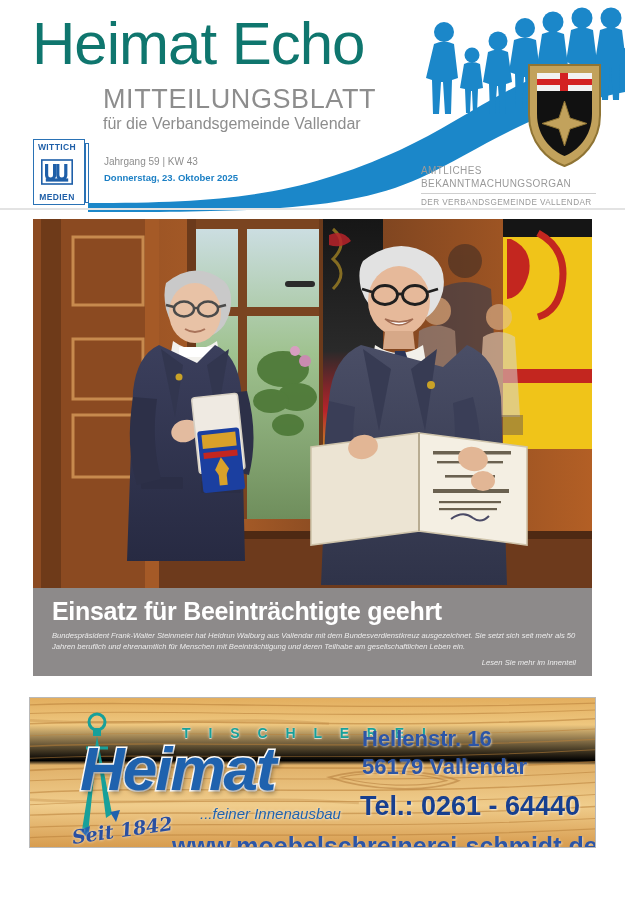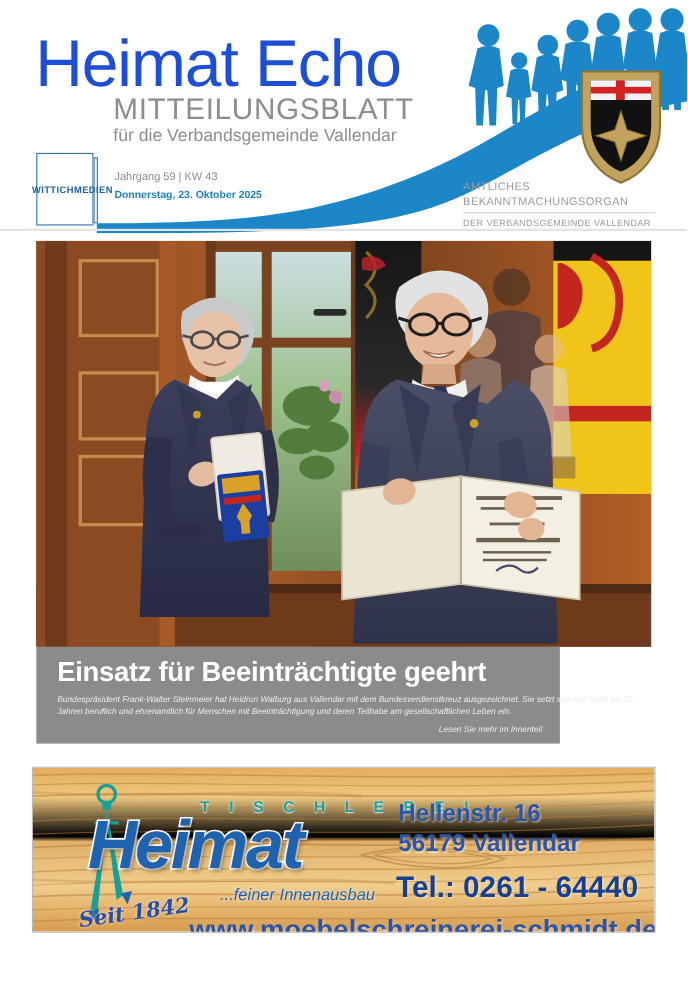--- a/index.html
+++ b/index.html
@@ -11,23 +11,23 @@
     position:relative;
   }
   .page{position:relative;width:625px;height:897px;background:#fff;overflow:hidden;}
 
   
   .masthead{position:absolute;left:0;top:0;width:625px;height:212px;background:#fff;overflow:hidden;}
 
   .swoosh-wrap{position:absolute;left:0;top:0;width:625px;height:212px;}
 
   .brand-title{
-    position:absolute;left:32px;top:28px;
+    position:absolute;left:32px;top:14px;
     font-size:60px;line-height:60px;letter-spacing:-1px;
-    color:#1d4ed8;font-weight:400;
+    color:#0f766e;font-weight:400;
     font-family:"Liberation Sans", sans-serif;
     white-space:nowrap;
   }
   .brand-sub1{
     position:absolute;left:103px;top:85px;
     font-size:27px;line-height:28px;letter-spacing:0.6px;
     color:#8d8d8d;font-weight:400;white-space:nowrap;
   }
   .brand-sub2{
     position:absolute;left:103px;top:115px;
@@ -37,21 +37,21 @@
 
   
   .wittich{
     position:absolute;left:29px;top:139px;width:56px;height:66px;
   }
   .wittich .stack{position:absolute;left:4px;top:0;width:52px;height:66px;
     background:#fff;border:1.2px solid #2a72b5;box-sizing:border-box;}
   .wittich .stack:before{content:"";position:absolute;right:-5px;top:3px;width:4px;height:60px;
     background:#fff;border:1.1px solid #2a72b5;box-sizing:border-box;}
   .wittich .inner{position:absolute;left:0;top:0;width:100%;height:100%;
-    display:flex;align-items:center;justify-content:space-between;
+    display:flex;flex-direction:column;align-items:center;justify-content:space-between;
     padding:3px 0 3px 0;box-sizing:border-box;}
   .wittich .w-top{font-size:8.5px;font-weight:700;color:#1f5fa8;letter-spacing:0.4px;}
   .wittich .w-bot{font-size:8.5px;font-weight:700;color:#1f5fa8;letter-spacing:0.4px;}
   .wittich .w-mark{width:32px;height:26px;}
 
   .edition-line{
     position:absolute;left:104px;top:156px;
     font-size:10px;line-height:12px;color:#8d8d8d;white-space:nowrap;
   }
   .edition-date{
@@ -70,21 +70,21 @@
 
   
   .photo{
     position:absolute;left:33px;top:219px;width:559px;height:369px;
     overflow:hidden;background:#6b4423;
   }
   .photo svg{display:block;width:559px;height:369px;}
 
   
   .capbar{
-    position:absolute;left:33px;top:588px;width:476px;height:88px;
+    position:absolute;left:33px;top:588px;width:559px;height:88px;
     background:#8d8a8a;
   }
   .cap-head{
     position:absolute;left:19px;top:8px;
     font-size:25px;line-height:30px;font-weight:700;color:#ffffff;
     letter-spacing:-0.3px;white-space:nowrap;
   }
   .cap-body{
     position:absolute;left:19px;top:43px;width:525px;
     font-size:7.6px;line-height:10.5px;font-style:italic;color:#ececec;

